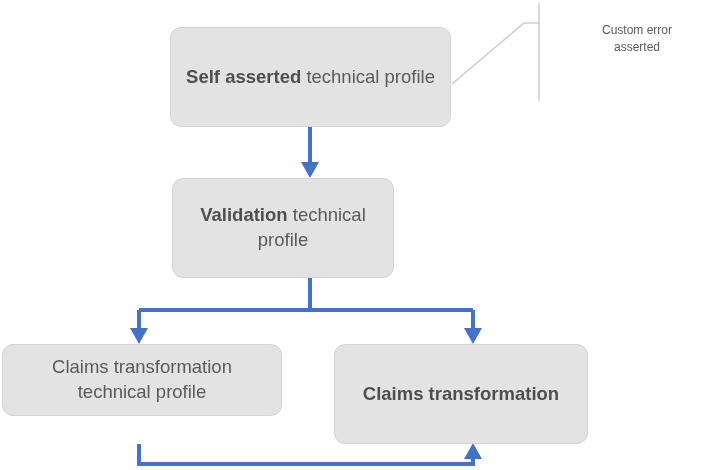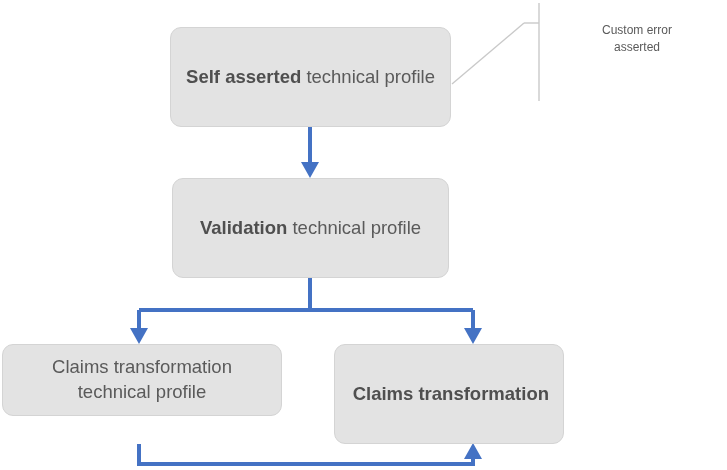--- a/index.html
+++ b/index.html
@@ -26,23 +26,23 @@
     justify-content: center;
     text-align: center;
     color: #5A5A5A;
     font-size: 18.5px;
     line-height: 1.35;
     padding: 22px 14px;
   }
   .node .txt { display: block; }
   .node b { font-weight: bold; color: #4F4F4F; }
   #node-self-asserted { left: 170px; top: 27px; width: 281px; height: 100px; }
-  #node-validation    { left: 172px; top: 178px; width: 277px; height: 100px; }
+  #node-validation    { left: 172px; top: 178px; width: 222px; height: 100px; }
   #node-claims-tp     { left: 2px;   top: 344px; width: 280px; height: 72px; }
-  #node-claims-xf     { left: 334px; top: 344px; width: 230px; height: 100px; justify-content: flex-end; }
+  #node-claims-xf     { left: 334px; top: 344px; width: 254px; height: 100px; }
 
   #callout-text {
     position: absolute;
     left: 556px;
     top: 22px;
     width: 162px;
     text-align: center;
     color: #5A5A5A;
     font-size: 12px;
     line-height: 1.45;

